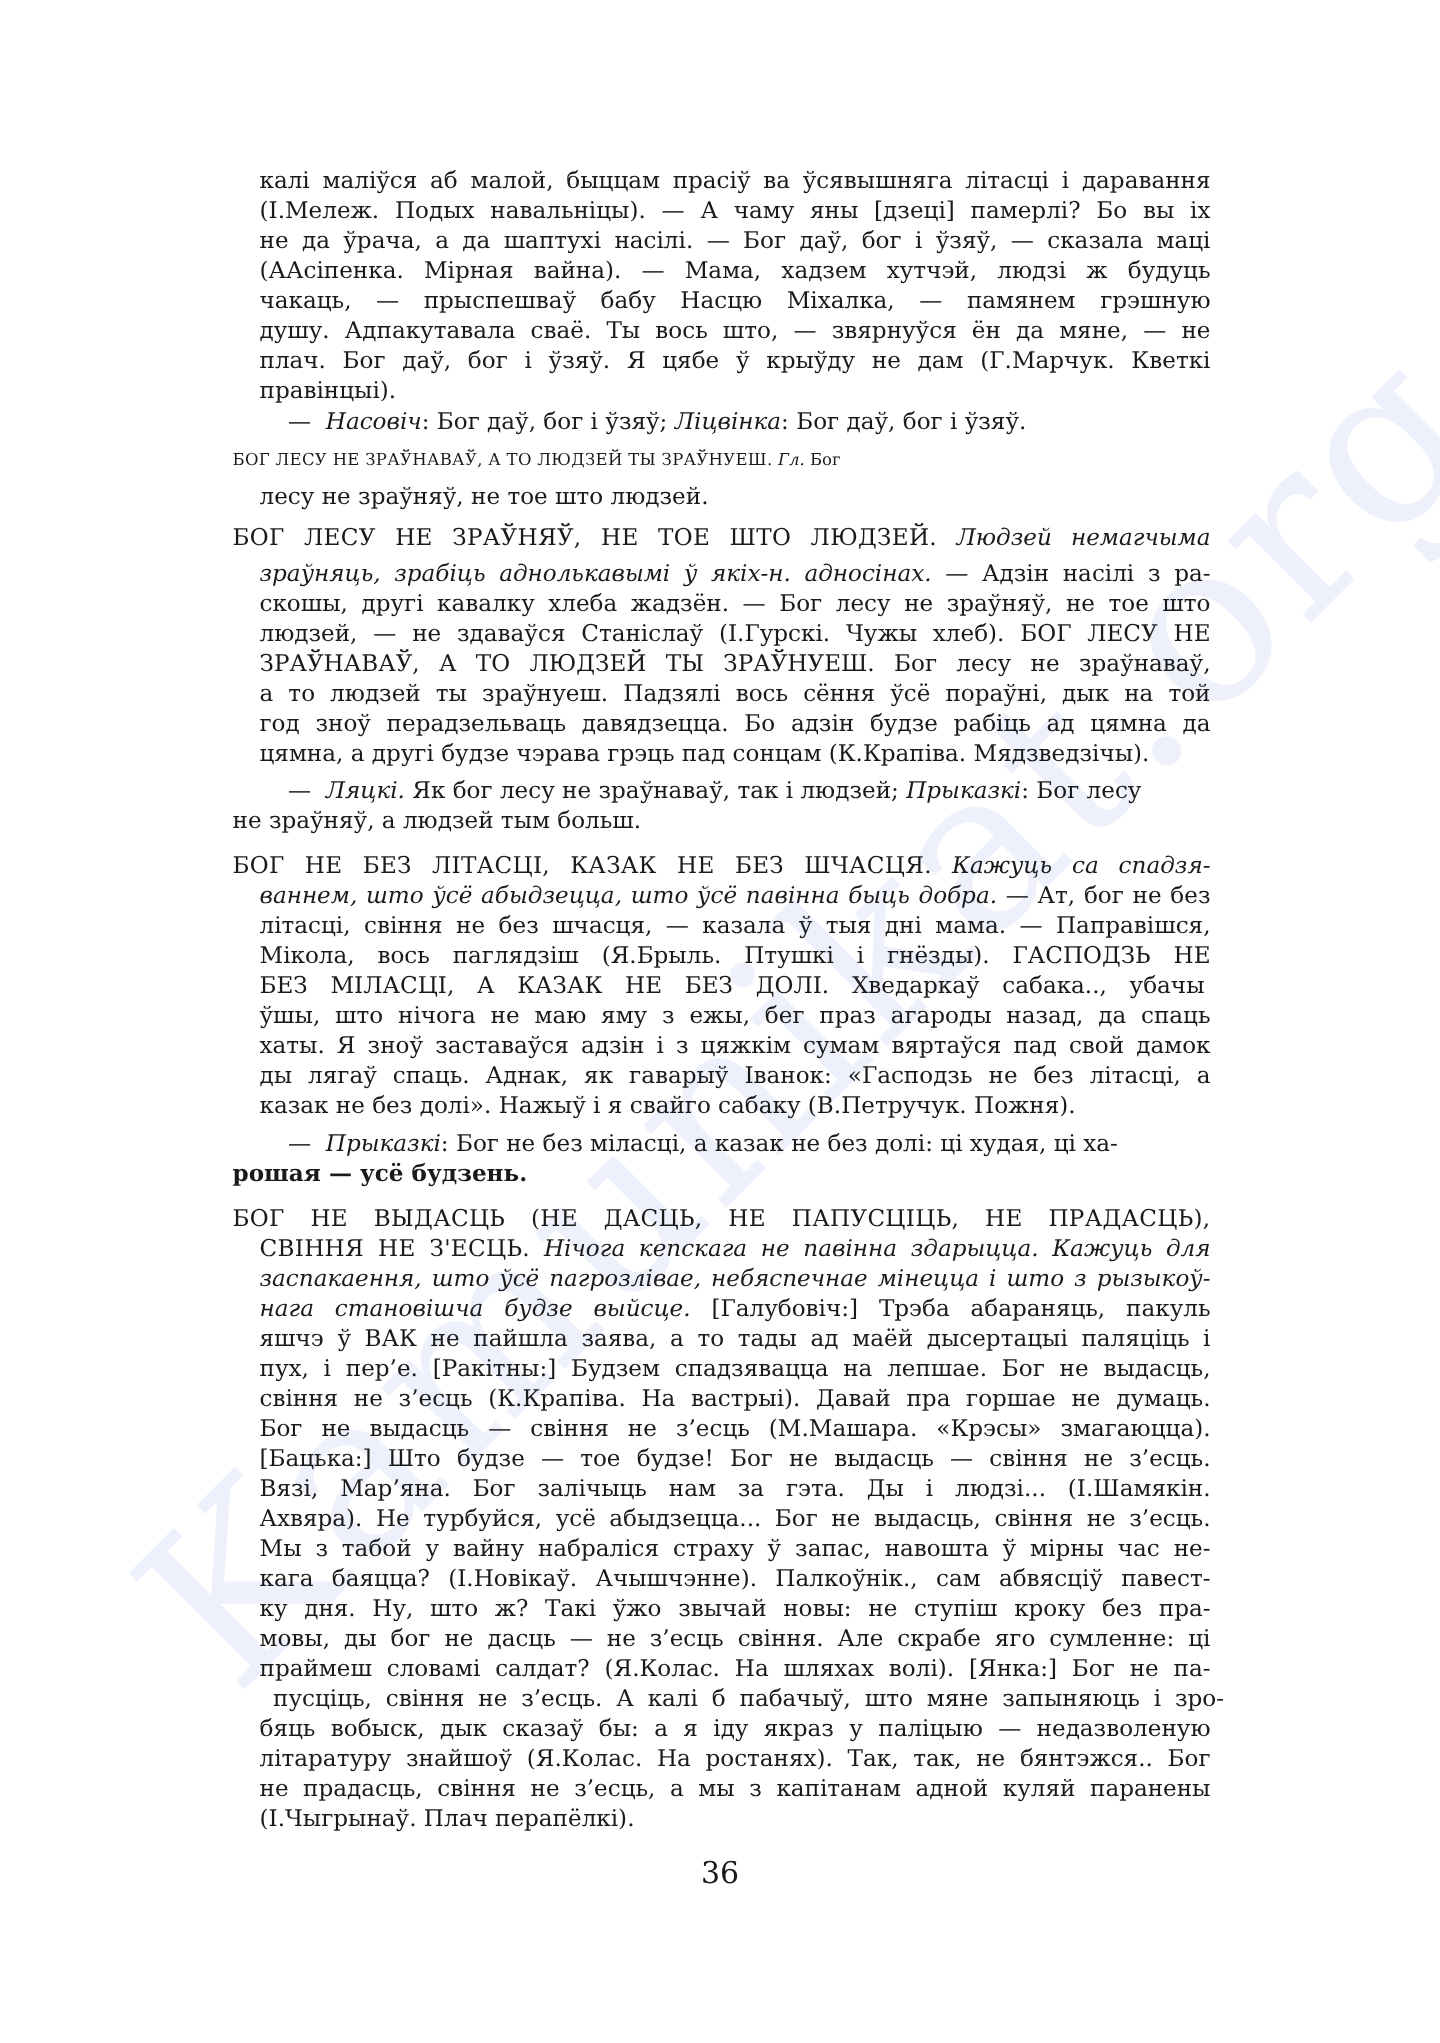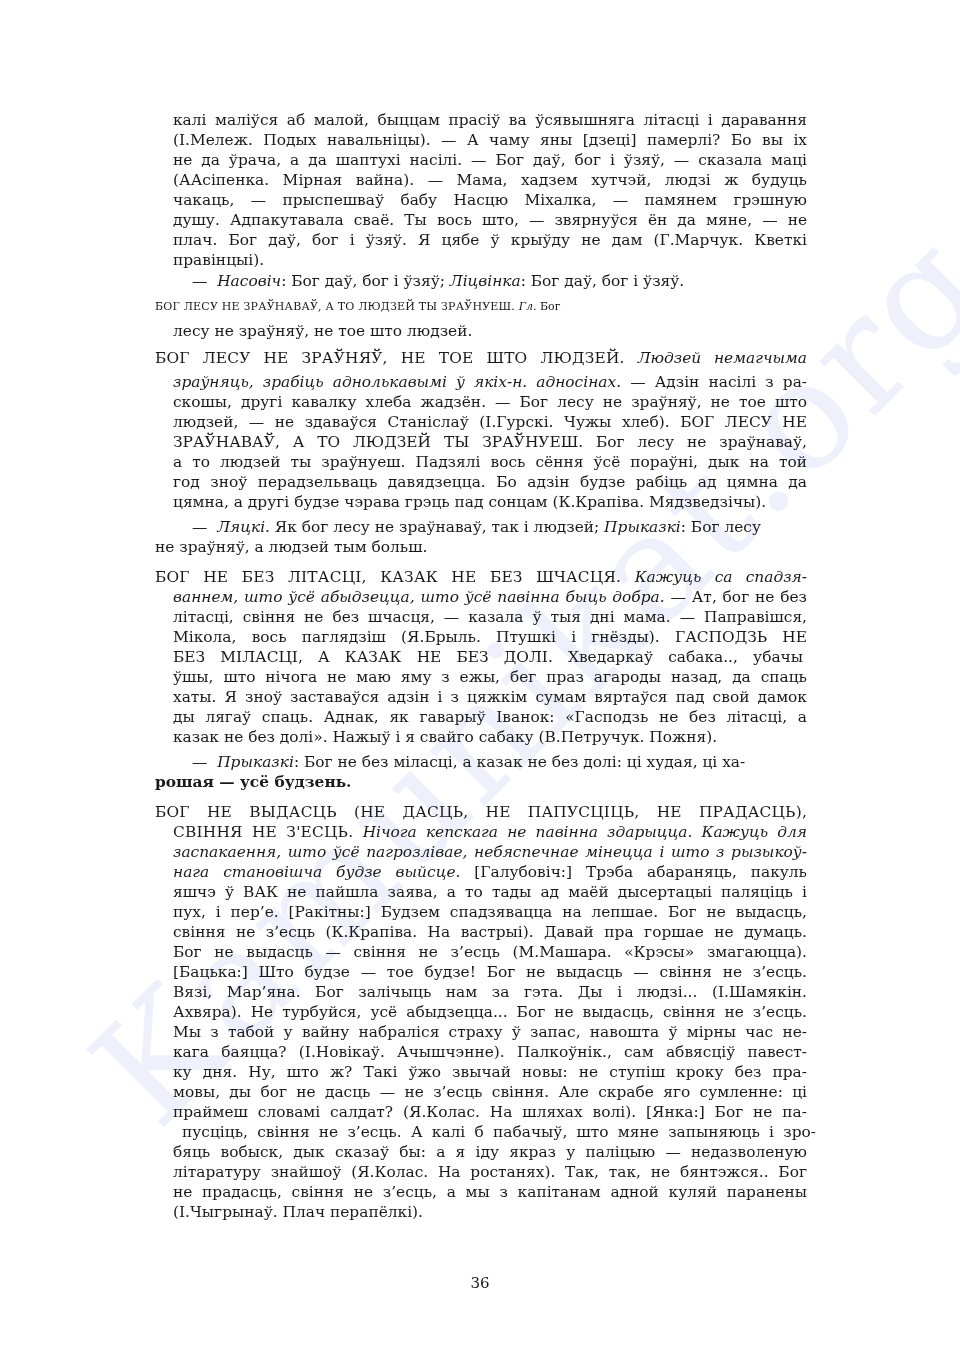--- a/index.html
+++ b/index.html
@@ -15,21 +15,21 @@
     font-family: "DejaVu Serif", serif; font-size:15.4px; color:#1a1a1a;padding-left:47px;
   }
   .ln {
     position:absolute; height:20px; line-height:20px; white-space:nowrap;
     text-align:justify; text-align-last:justify; overflow:visible;
   }
   .ln.left { text-align-last:left; }
   .i { font-style:italic; }
   .sc { letter-spacing:0.2px; }
   .pagenum { position:absolute; left:0; width:960px; top:1236px; text-align:center;
-    font-family:"DejaVu Serif", serif; font-size:15px; color:#1a1a1a;margin-top:38px; }
+    font-family:"DejaVu Serif", serif; font-size:20px; color:#1a1a1a; }
 </style>
 </head>
 <body>
 
 <div class="watermark">Kamunikat.org</div>
 
 <div class="page">
 
   <div>
     <div class="ln" style="left:173px;width:634px;top:110px;">калі маліўся аб малой, быццам прасіў ва ўсявышняга літасці і даравання</div>

